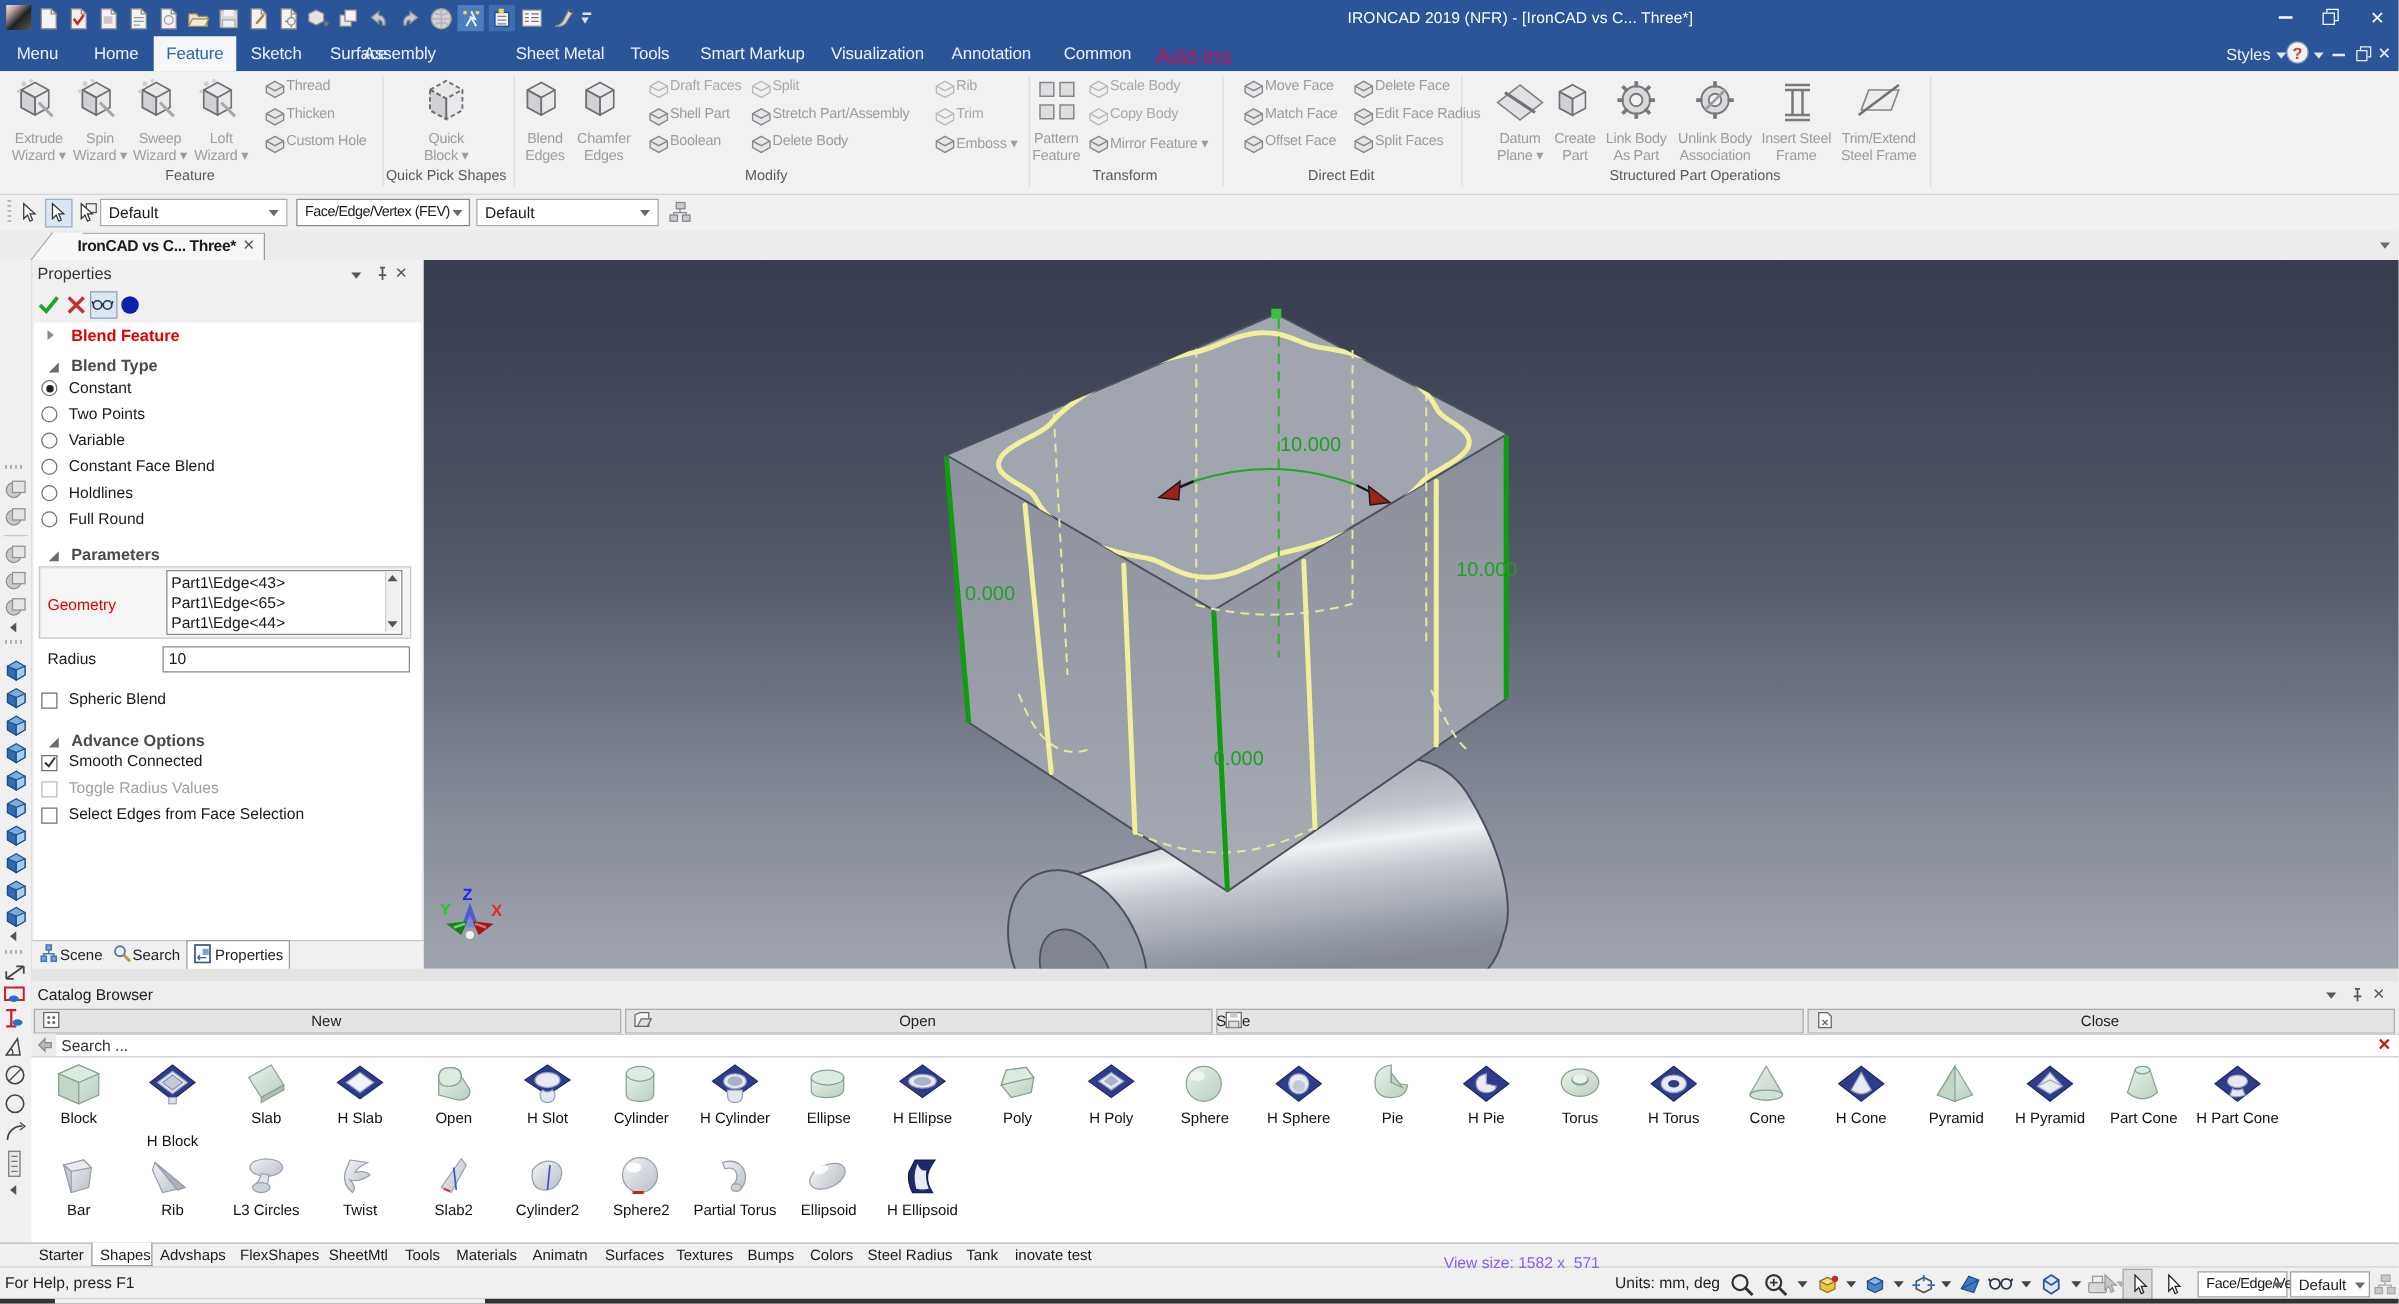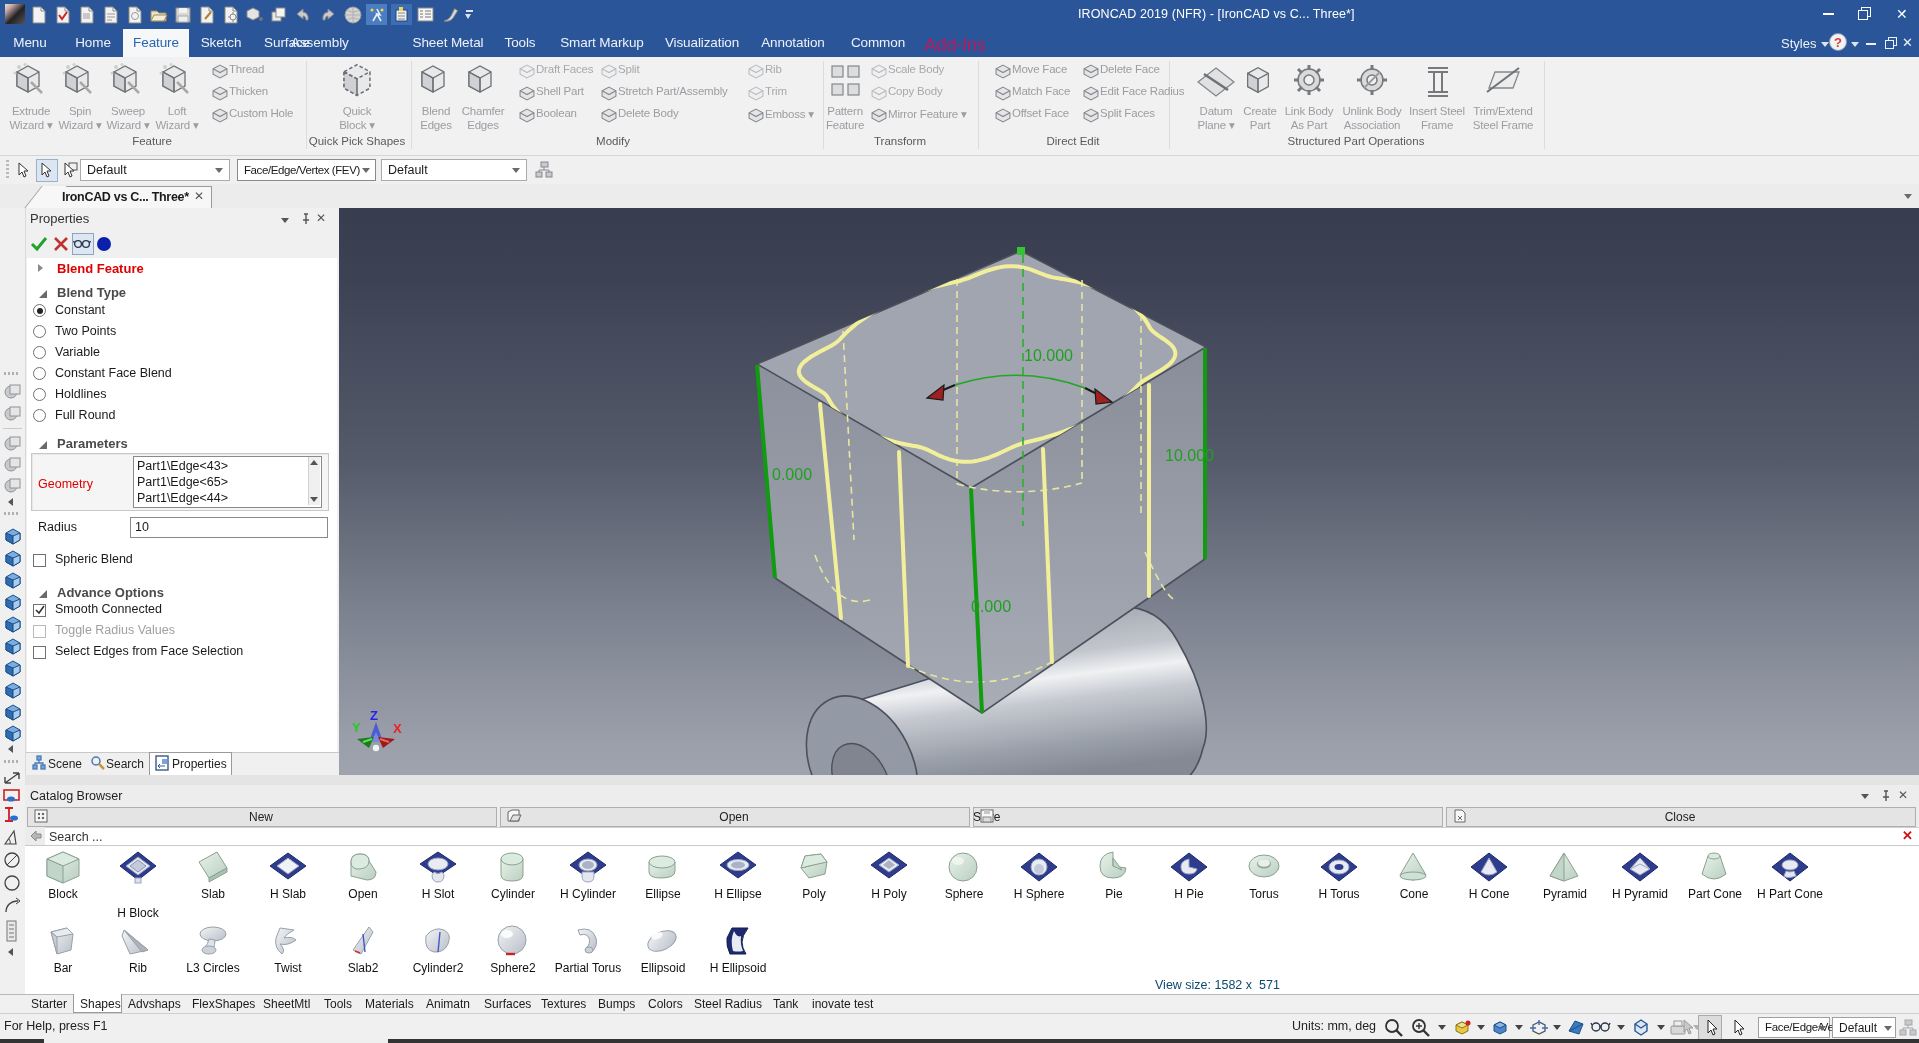--- a/index.html
+++ b/index.html
@@ -1101,21 +1101,21 @@
 <div class="a" style="left:426px;top:997px;font-size:12px;color:#1a1a1a;white-space:nowrap">Animatn</div>
 <div class="a" style="left:484px;top:997px;font-size:12px;color:#1a1a1a;white-space:nowrap">Surfaces</div>
 <div class="a" style="left:541px;top:997px;font-size:12px;color:#1a1a1a;white-space:nowrap">Textures</div>
 <div class="a" style="left:598px;top:997px;font-size:12px;color:#1a1a1a;white-space:nowrap">Bumps</div>
 <div class="a" style="left:648px;top:997px;font-size:12px;color:#1a1a1a;white-space:nowrap">Colors</div>
 <div class="a" style="left:694px;top:997px;font-size:12px;color:#1a1a1a;white-space:nowrap">Steel Radius</div>
 <div class="a" style="left:773px;top:997px;font-size:12px;color:#1a1a1a;white-space:nowrap">Tank</div>
 <div class="a" style="left:812px;top:997px;font-size:12px;color:#1a1a1a;white-space:nowrap">inovate test</div>
 <div class="a" style="left:0;top:1013px;width:1919px;height:30px;background:#f0f0f0;border-top:1px solid #cfcfcf"></div>
 <div class="a" style="left:4px;top:1019px;font-size:12.5px;color:#222">For Help, press F1</div>
-<div class="a" style="left:1155px;top:978px;font-size:12.5px;color:#0c4a6e">View size: 1582 x&nbsp; 571</div>
+<div class="a" style="left:1155px;top:1003px;font-size:12.5px;color:#8b5cf6">View size: 1582 x&nbsp; 571</div>
 <div class="a" style="left:1292px;top:1019px;font-size:12.5px;color:#222">Units: mm, deg</div>
 <svg class="a" style="left:1383px;top:1017px" width="22" height="22" viewBox="0 0 22 22">
     <circle cx="9" cy="9" r="6" fill="none" stroke="#333" stroke-width="1.8"></circle>
     <line x1="13" y1="13" x2="19" y2="19" stroke="#333" stroke-width="2.4"></line>
   </svg>
 <svg class="a" style="left:1410px;top:1017px" width="22" height="22" viewBox="0 0 22 22">
     <circle cx="9" cy="9" r="6" fill="none" stroke="#333" stroke-width="1.8"></circle>
     <line x1="13" y1="13" x2="19" y2="19" stroke="#333" stroke-width="2.4"></line>
     <path d="M6 9 H12 M9 6 V12" stroke="#333" stroke-width="1.4"></path>
   </svg>

